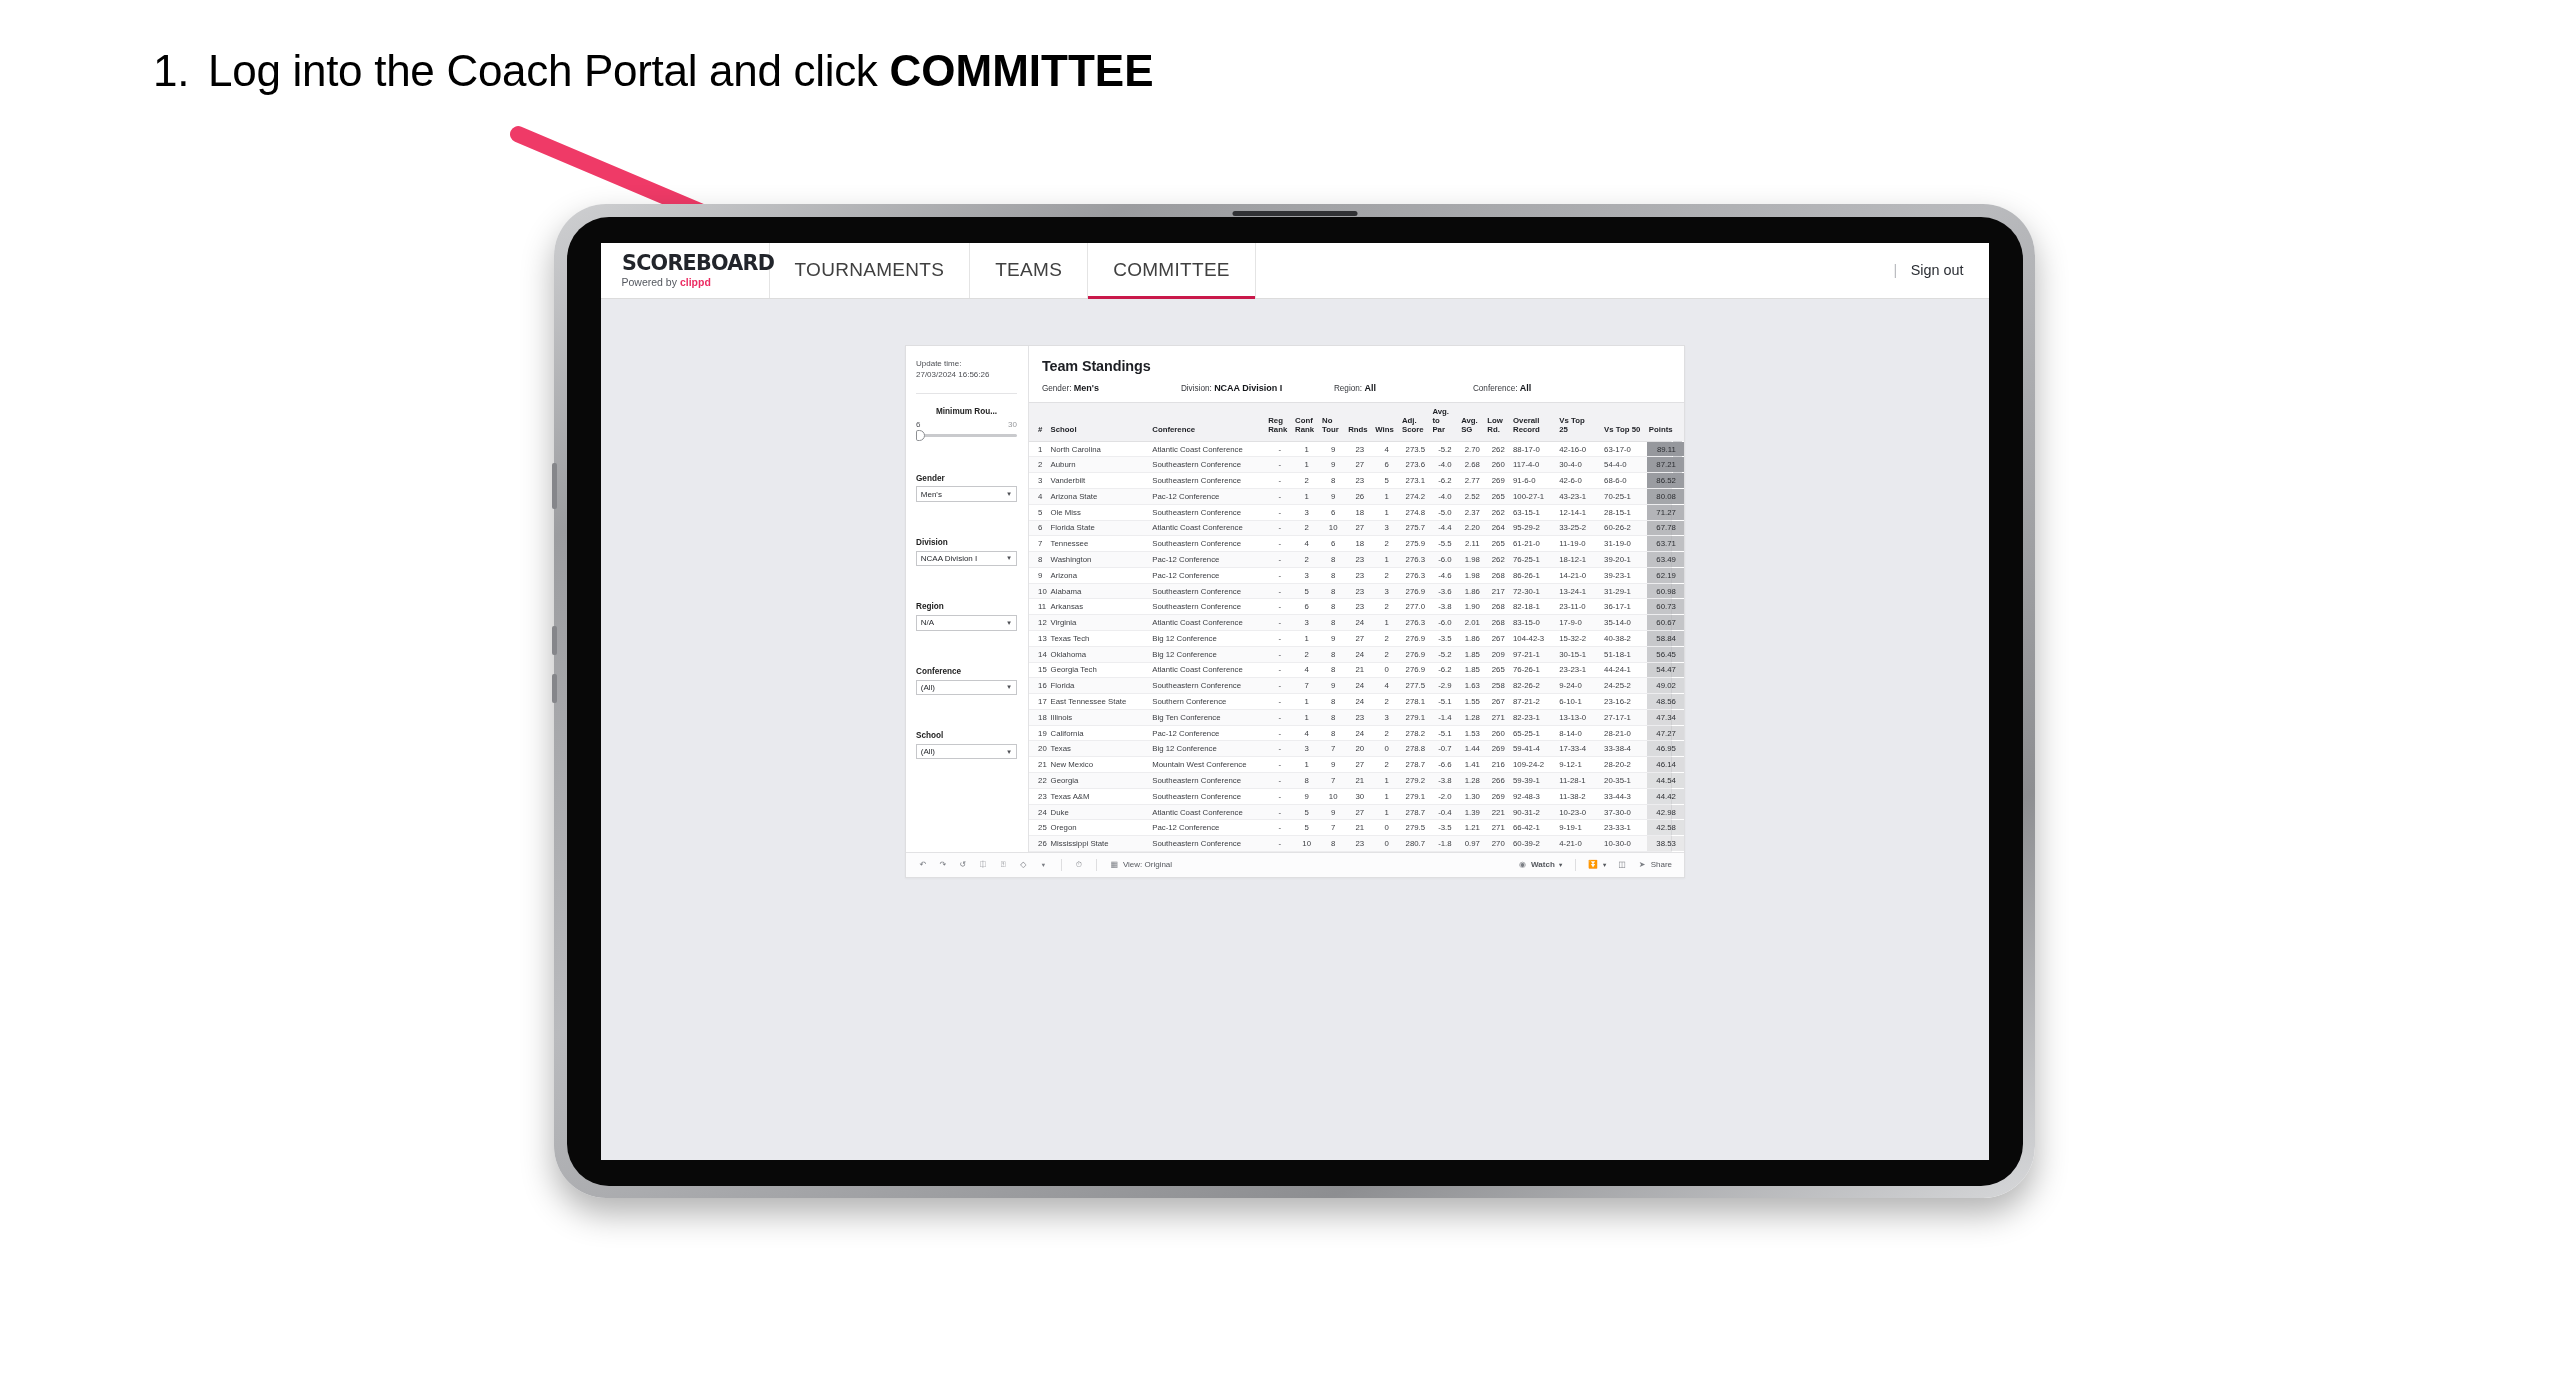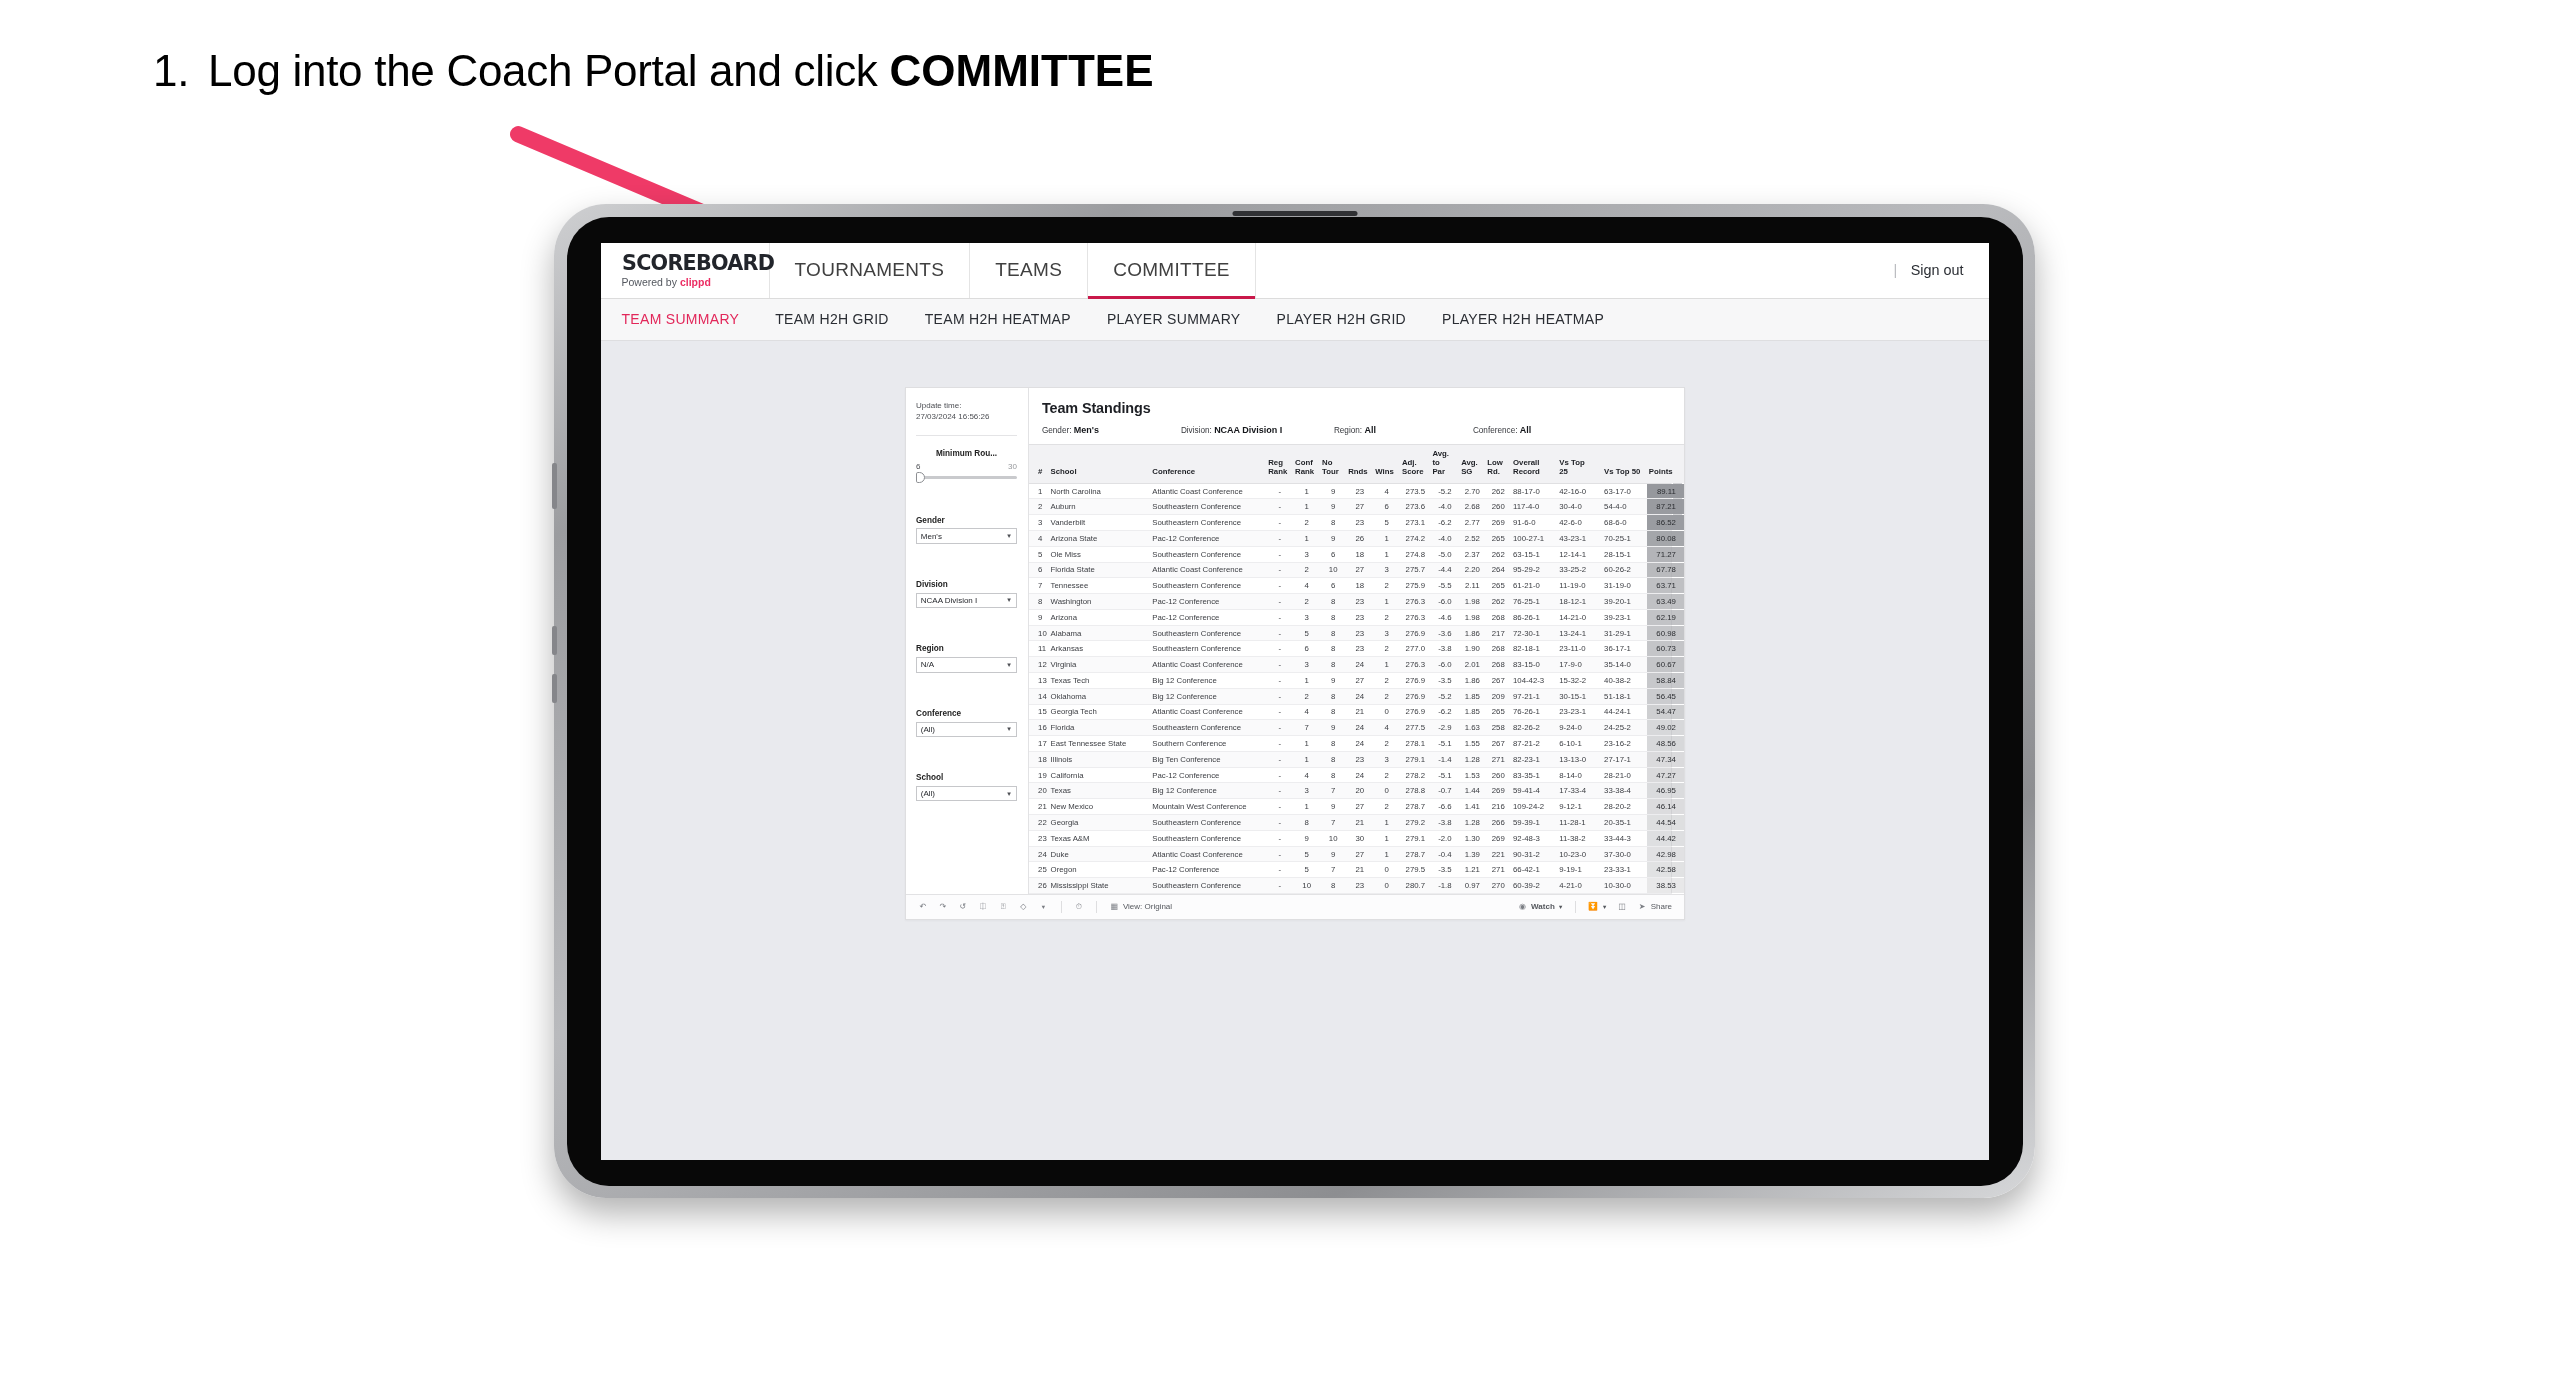--- a/index.html
+++ b/index.html
@@ -216,28 +216,20 @@
           </div>
           <div class="navtab">TOURNAMENTS</div>
           <div class="navtab">TEAMS</div>
           <div class="navtab active">COMMITTEE</div>
           <div class="topbar-right">
             <span class="sep">|</span>
             <span class="signout">Sign out</span>
           </div>
         </div>
 
-        <div class="subnav">
-          <div class="item active">TEAM SUMMARY</div>
-          <div class="item">TEAM H2H GRID</div>
-          <div class="item">TEAM H2H HEATMAP</div>
-          <div class="item">PLAYER SUMMARY</div>
-          <div class="item">PLAYER H2H GRID</div>
-          <div class="item">PLAYER H2H HEATMAP</div>
-        </div>
 
         <div class="viz-wrap">
           <div class="viz">
             <div class="viz-body">
 
               <div class="filters">
                 <div class="upd">
                   <div>Update time:</div>
                   <div>27/03/2024 16:56:26</div>
                 </div>
@@ -664,21 +656,21 @@
                         <td class="c-conf">Pac-12 Conference</td>
                         <td class="c-num">-</td>
                         <td class="c-num">4</td>
                         <td class="c-num">8</td>
                         <td class="c-num">24</td>
                         <td class="c-num">2</td>
                         <td class="c-num3">278.2</td>
                         <td class="c-num3">-5.1</td>
                         <td class="c-num">1.53</td>
                         <td class="c-num">260</td>
-                        <td class="c-rec">83-35-1</td>
+                        <td class="c-rec">65-25-1</td>
                         <td class="c-rec">8-14-0</td>
                         <td class="c-rec">28-21-0</td>
                         <td class="c-pts" style="background: rgba(150, 152, 157, 0.357); color: rgb(43, 45, 49);">47.27</td>
                       </tr>
                       <tr>
                         <td class="c-rank">20</td>
                         <td class="c-school">Texas</td>
                         <td class="c-conf">Big 12 Conference</td>
                         <td class="c-num">-</td>
                         <td class="c-num">3</td>

